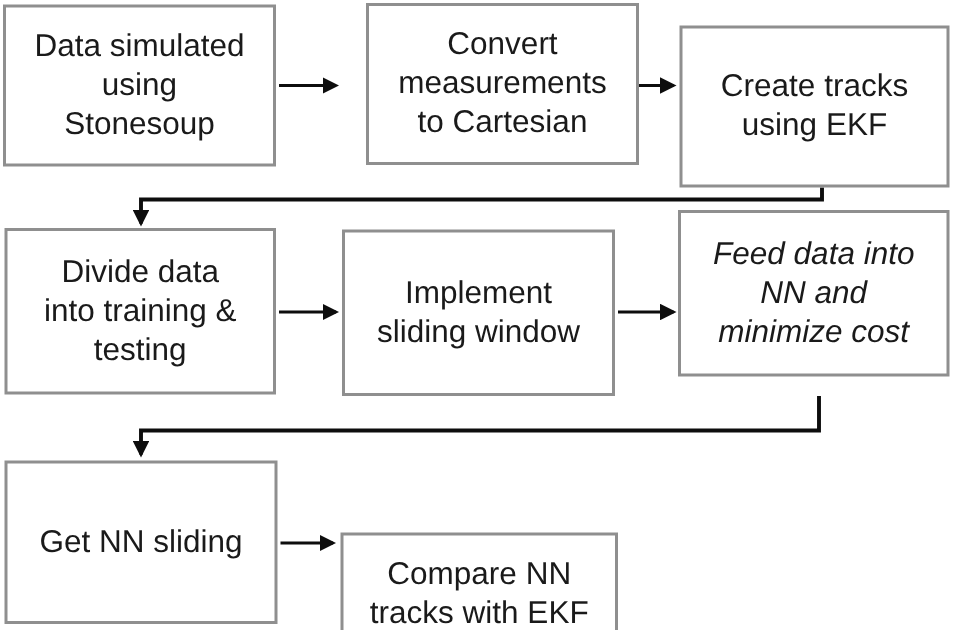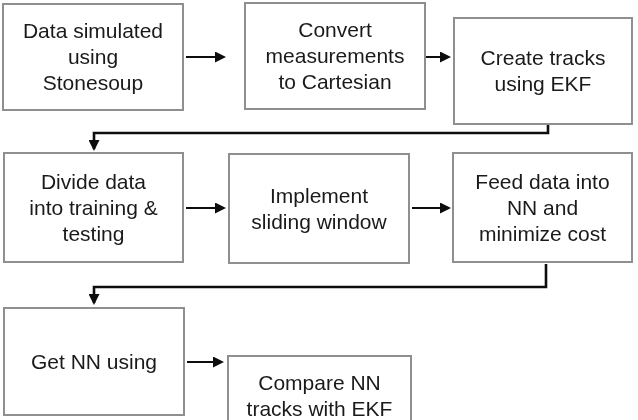--- a/index.html
+++ b/index.html
@@ -36,21 +36,21 @@
     line-height: 26px;
     color: #1a1a1a;
   }
   
   .n-a { left: 2px;   top: 3px;   width: 182px; height: 108px; }
   .n-b { left: 228px; top: 2px;   width: 182px; height: 108px; margin-left: 16px; }
   .n-c { left: 453px; top: 17px;   width: 180px; height: 108px; }
   
   .n-d { left: 3px;   top: 152px; width: 181px; height: 111px; }
   .n-e { left: 228px; top: 153px; width: 182px; height: 111px; }
-  .n-f { left: 452px; top: 152px; width: 181px; height: 111px; }
+  .n-f { left: 452px; top: 140px; width: 181px; height: 111px; font-style: italic; }
   
   .n-g { left: 3px;   top: 307px; width: 182px; height: 109px; }
   .n-h { left: 227px; top: 308px; width: 185px; height: 108px; margin-top: 47px; }
 </style>
 </head>
 <body>
 
 <div class="canvas">
 
   <svg class="connectors" viewBox="0 0 638 420" xmlns="http://www.w3.org/2000/svg">
@@ -84,18 +84,18 @@
 
   <div class="node n-d">Divide data
 into training &amp;
 testing</div>
   <div class="node n-e">Implement
 sliding window</div>
   <div class="node n-f">Feed data into
 NN and
 minimize cost</div>
 
-  <div class="node n-g">Get NN using</div>
+  <div class="node n-g">Get NN sliding</div>
   <div class="node n-h">Compare NN
 tracks with EKF
 tracks</div>
 
 </div>
 
 </body></html>

